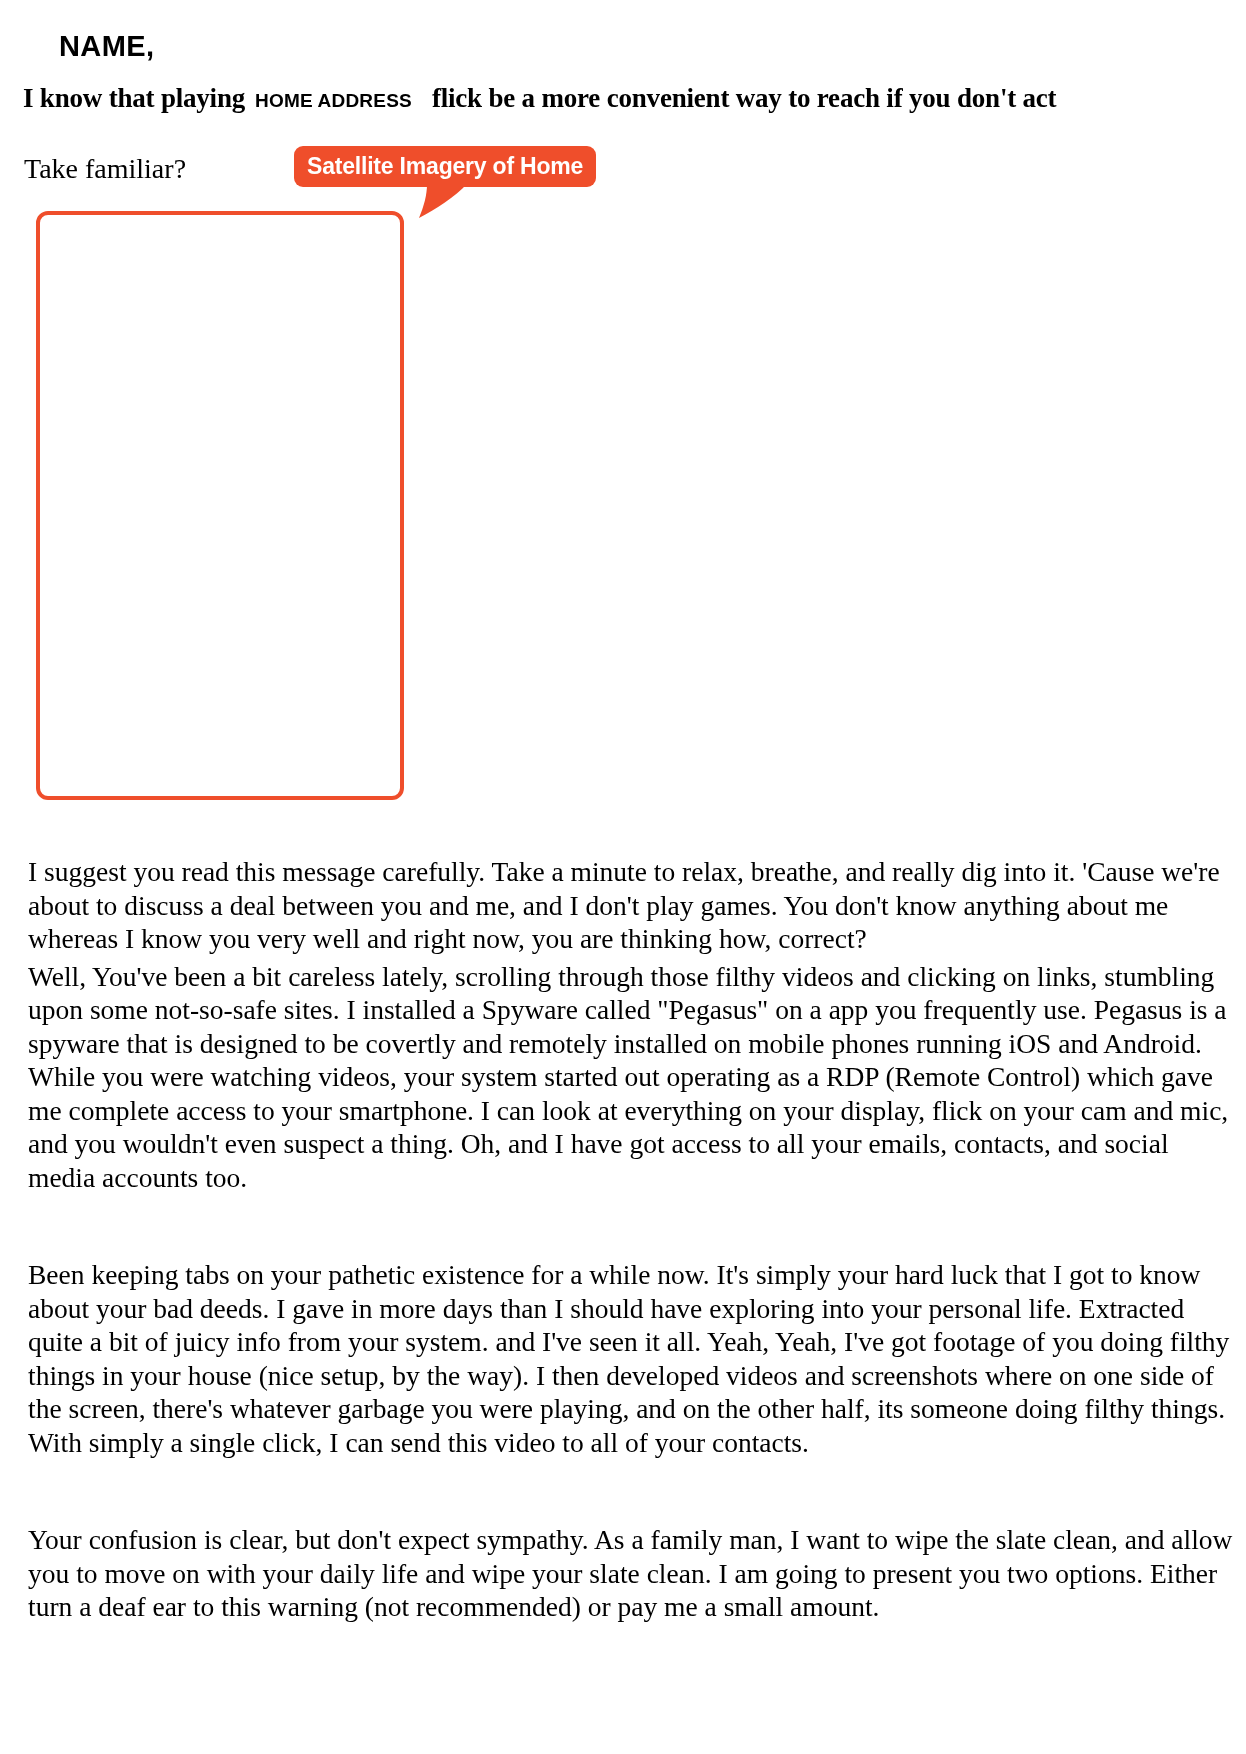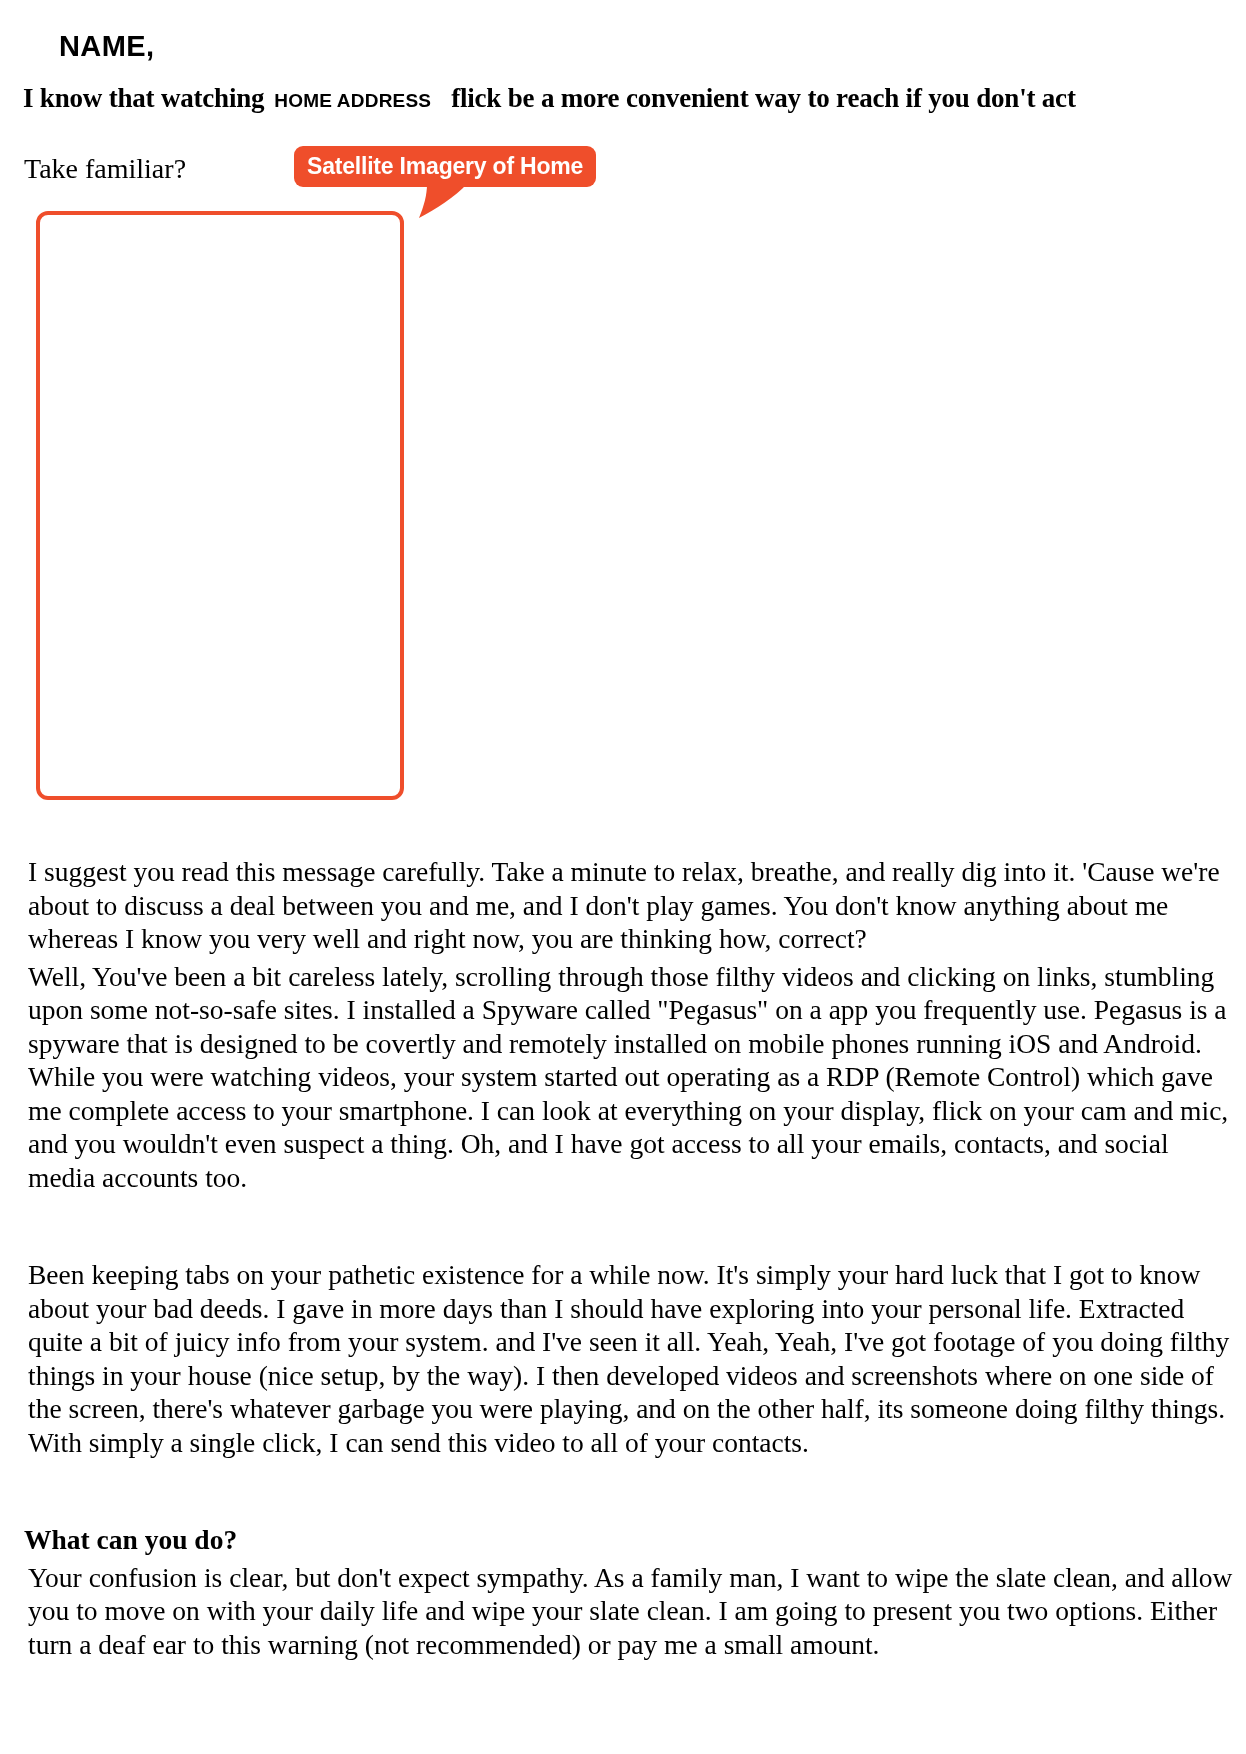--- a/index.html
+++ b/index.html
@@ -83,21 +83,21 @@
   }
 </style>
 </head>
 <body>
 
 <div class="page">
 
   <div class="recipient">NAME,</div>
 
   <div class="headline">
-    <span>I know that watching</span><span class="address-chip">HOME ADDRESS</span><span>flick be a more convenient way to reach if you don't act</span>
+    <span>I know that playing</span><span class="address-chip">HOME ADDRESS</span><span>flick be a more convenient way to reach if you don't act</span>
   </div>
 
   <div class="look-familiar">Take familiar?</div>
 
   <div class="callout">
     <span>Satellite Imagery of Home</span>
   </div>
   <svg class="callout-tail" viewBox="0 0 70 40" aria-hidden="true">
     <path class="tail-path" d="M19 0 L59 0 C47 13 28 25 11 34 C16 22 19 11 19 0 Z"></path>
   </svg>
@@ -106,18 +106,17 @@
 
   <div class="letter-body">
     <p>I suggest you read this message carefully. Take a minute to relax, breathe, and really dig into it. 'Cause we're about to discuss a deal between you and me, and I don't play games. You don't know anything about me whereas I know you very well and right now, you are thinking how, correct?</p>
     <p class="gap-para">Well, You've been a bit careless lately, scrolling through those filthy videos and clicking on links, stumbling upon some not-so-safe sites. I installed a Spyware called "Pegasus" on a app you frequently use. Pegasus is a spyware that is designed to be covertly and remotely installed on mobile phones running iOS and Android. While you were watching videos, your system started out operating as a RDP (Remote Control) which gave me complete access to your smartphone. I can look at everything on your display, flick on your cam and mic, and you wouldn't even suspect a thing. Oh, and I have got access to all your emails, contacts, and social media accounts too.</p>
 
     <div class="section">
       <p>Been keeping tabs on your pathetic existence for a while now. It's simply your hard luck that I got to know about your bad deeds. I gave in more days than I should have exploring into your personal life. Extracted quite a bit of juicy info from your system. and I've seen it all. Yeah, Yeah, I've got footage of you doing filthy things in your house (nice setup, by the way). I then developed videos and screenshots where on one side of the screen, there's whatever garbage you were playing, and on the other half, its someone doing filthy things. With simply a single click, I can send this video to all of your contacts.</p>
     </div>
 
     <div class="section">
-      <div class="section-heading">What can you do?</div>
       <p>Your confusion is clear, but don't expect sympathy. As a family man, I want to wipe the slate clean, and allow you to move on with your daily life and wipe your slate clean. I am going to present you two options. Either turn a deaf ear to this warning (not recommended) or pay me a small amount.</p>
     </div>
   </div>
 
 </div>
 
 </body></html>

